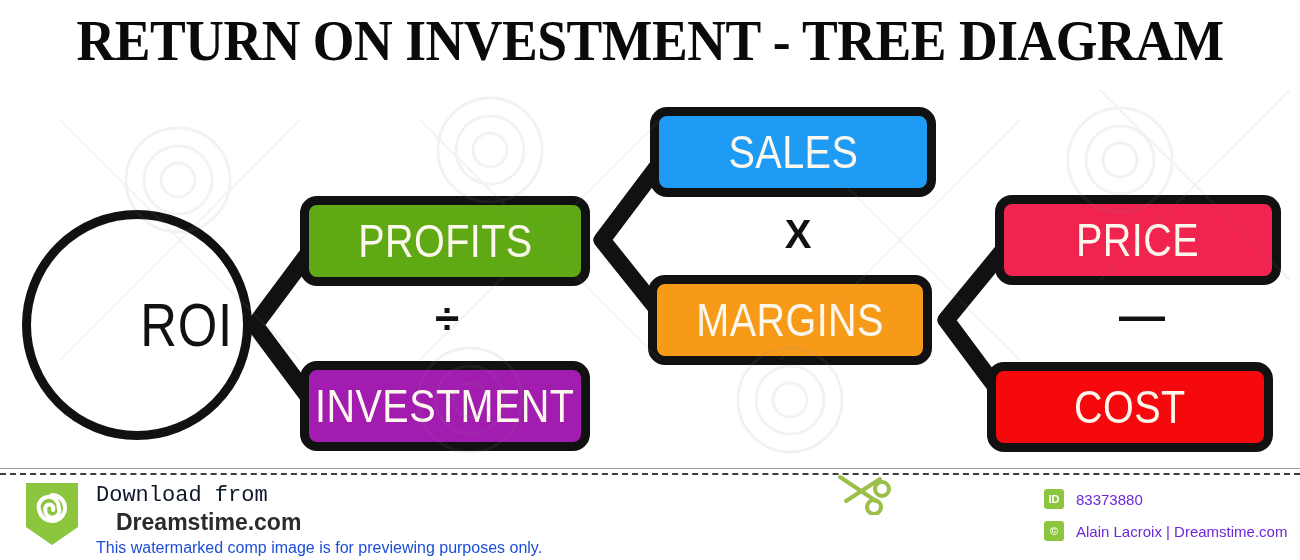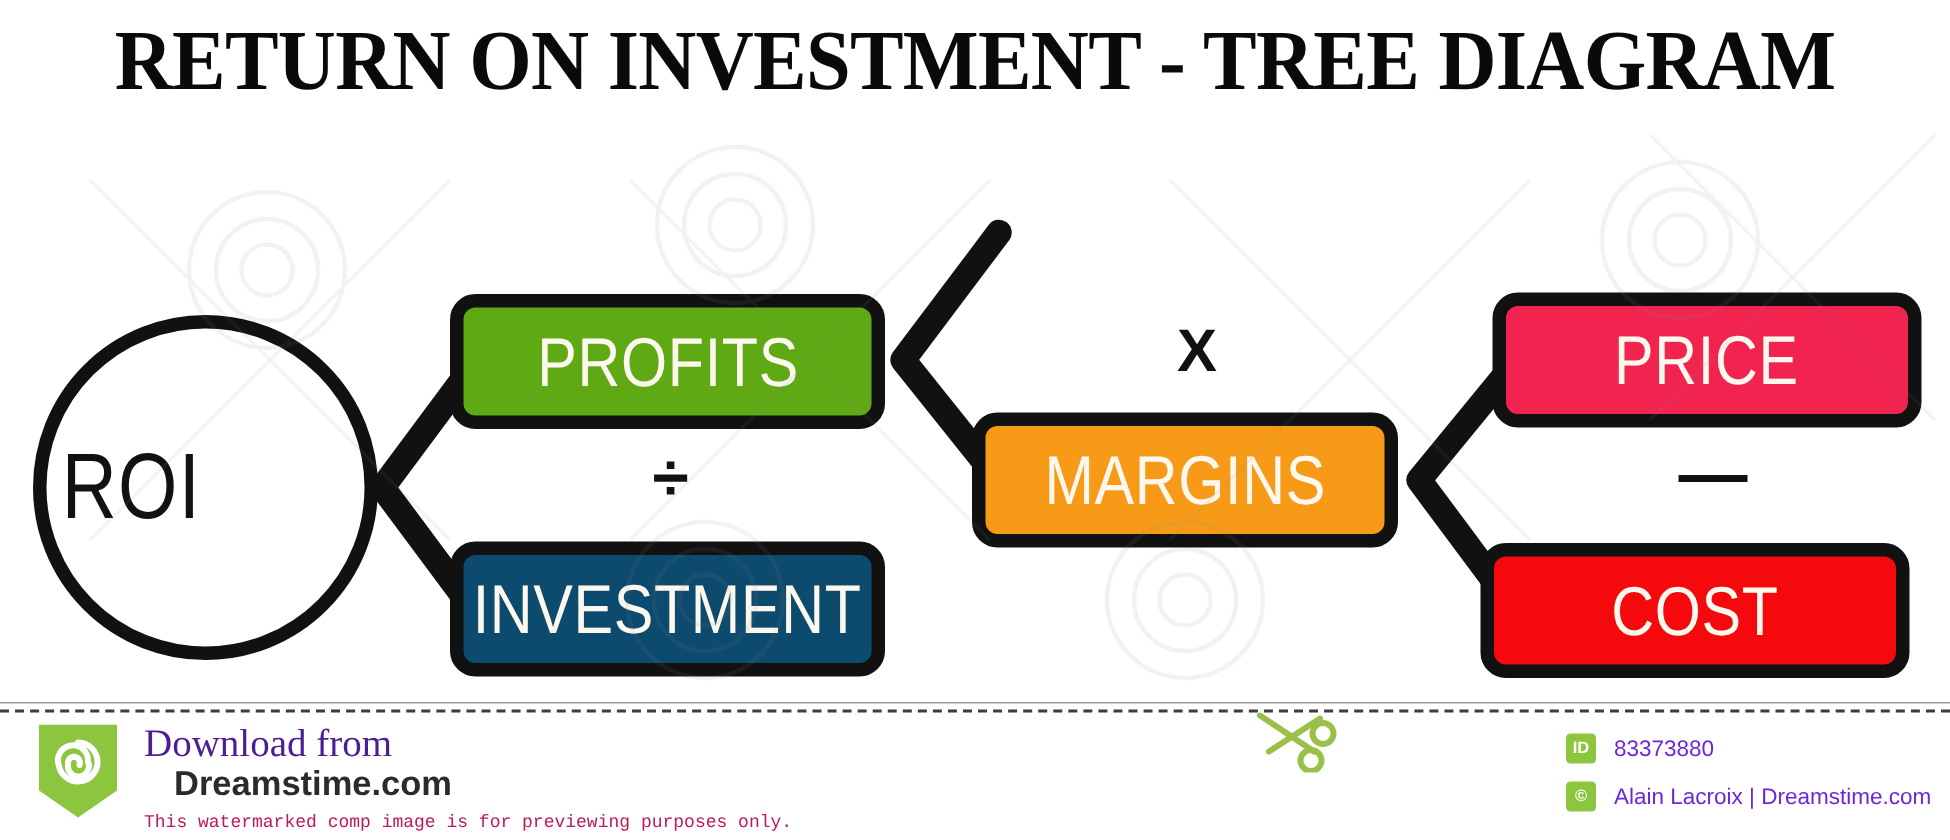--- a/index.html
+++ b/index.html
@@ -59,21 +59,21 @@
     left: 22px;
     top: 210px;
     width: 230px;
     height: 230px;
     border: 9px solid #111111;
     border-radius: 50%;
     background: #ffffff;
     box-sizing: border-box;
     display: flex;
     align-items: center;
-    justify-content: flex-start;
+    justify-content: flex-end;
     z-index: 3;
   }
   #root-node .root-label {
     font-family: "Liberation Sans", sans-serif;
     font-weight: normal;
     font-size: 62px;
     line-height: 62px;
     color: #111111;
     letter-spacing: 1px;
     transform: scaleX(0.82);
@@ -164,39 +164,39 @@
     align-items: flex-start;
   }
   #dreamstime-logo {
     width: 56px;
     height: 64px;
     margin-right: 16px;
     flex: none;
   }
   #brand-text { padding-top: 1px; }
   #download-from {
-    font-size: 26px;
-    color: #4c1d95;
+    font-size: 22px;
+    color: #0f172a;
     line-height: 24px;
-    font-family: Liberation Serif, serif;
+    font-family: Liberation Mono, monospace;
   }
   #brand-name {
     font-size: 23px;
     font-weight: bold;
     color: #2b2b2b;
     line-height: 28px;
     font-family: "Liberation Sans", sans-serif;
     margin-left: 20px;
   }
   #watermark-note {
-    font-size: 12px;
-    color: #be185d;
+    font-size: 16px;
+    color: #1d4ed8;
     line-height: 18px;
     margin-top: 3px;
-    font-family: Liberation Mono, monospace;
+    font-family: Liberation Sans, sans-serif;
   }
 
   #footer-meta {
     position: absolute;
     left: 1044px;
     top: 20px;
   }
   .meta-row {
     display: flex;
     align-items: center;
@@ -254,24 +254,27 @@
       </g>
     </svg>
 
     <div id="root-node">
       <span class="root-label">ROI</span>
     </div>
 
     <div class="node-box" id="box-profits" style="background:#5FAA14">
       <span class="node-label">PROFITS</span>
     </div>
-    <div class="node-box" id="box-investment" style="background:#0c4a6e">
+    <div class="node-box" id="box-investment" style="background:#a21caf">
       <span class="node-label">INVESTMENT</span>
     </div>
 
+    <div class="node-box" id="box-sales" style="background:#1E9BF5">
+      <span class="node-label">SALES</span>
+    </div>
     <div class="node-box" id="box-margins" style="background:#F79A18">
       <span class="node-label">MARGINS</span>
     </div>
 
     <div class="node-box" id="box-price" style="background:#F0244F">
       <span class="node-label">PRICE</span>
     </div>
     <div class="node-box" id="box-cost" style="background:#F5090C">
       <span class="node-label">COST</span>
     </div>

